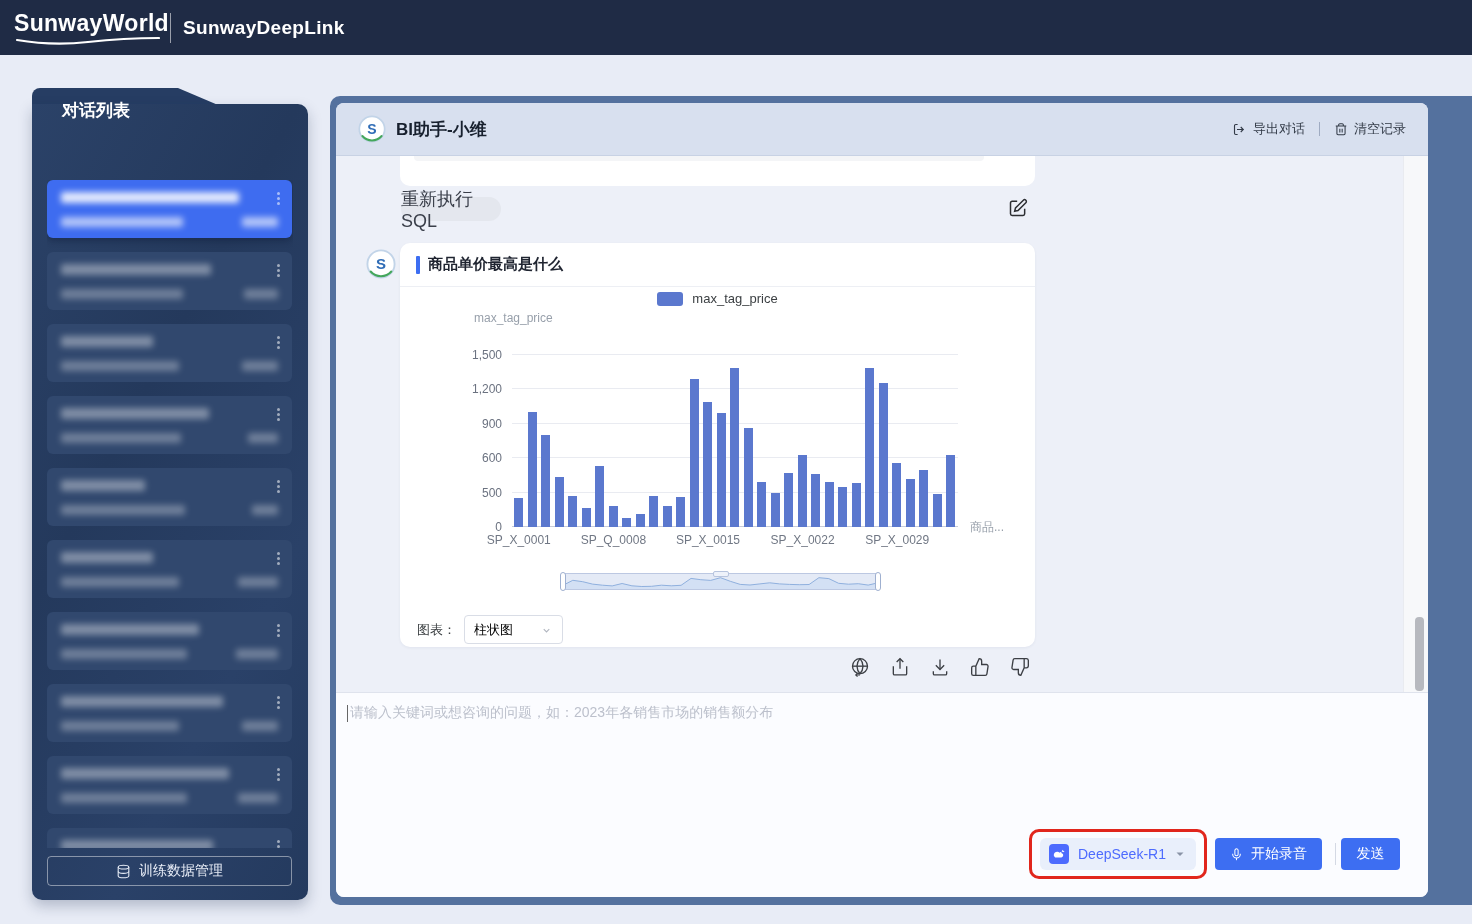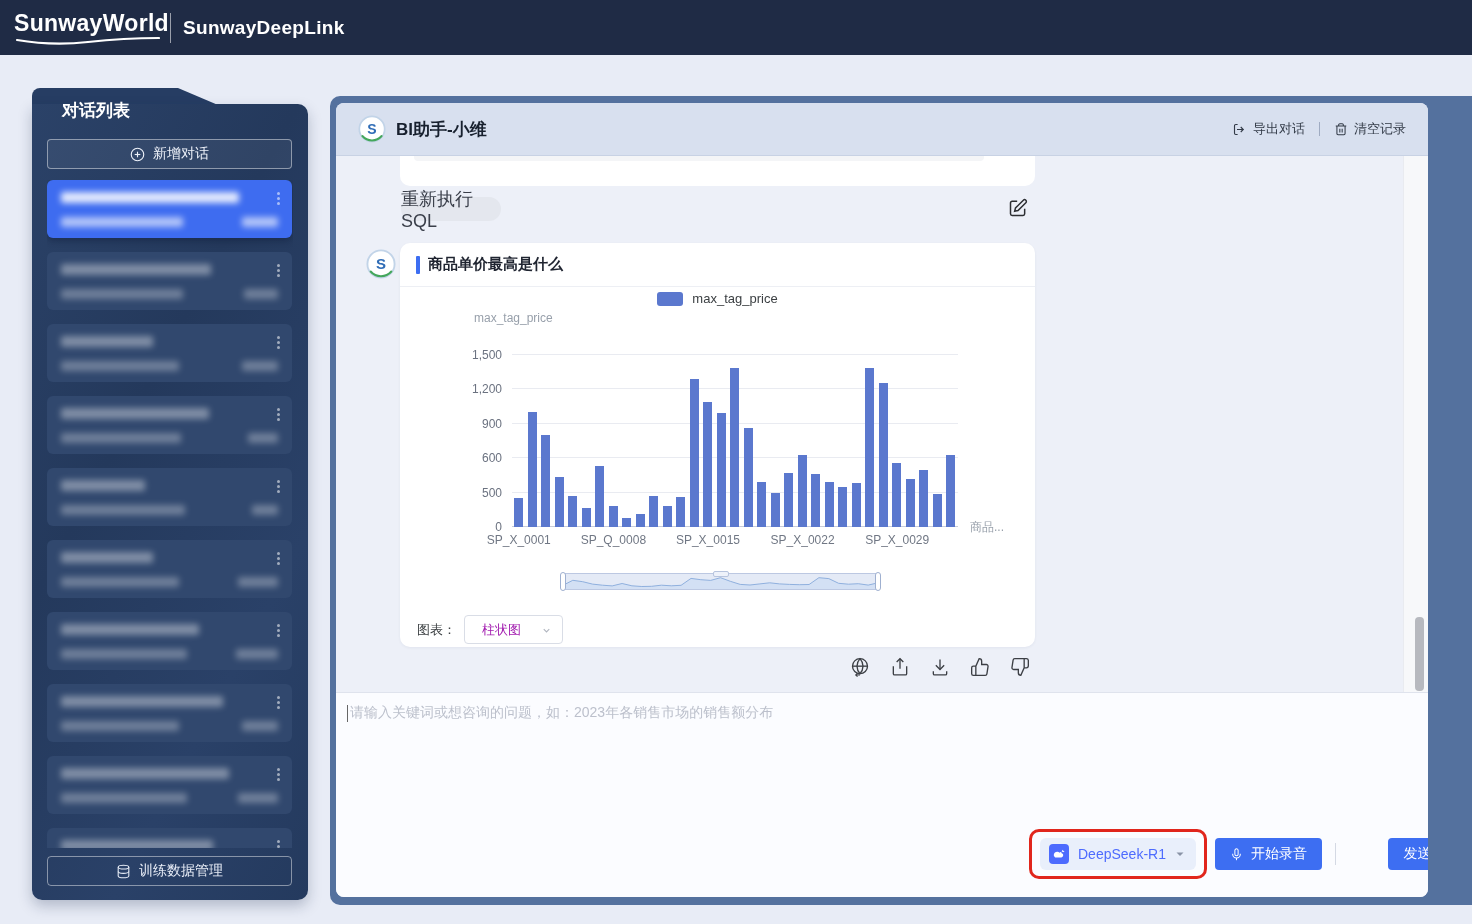--- a/index.html
+++ b/index.html
@@ -75,38 +75,38 @@
   .xaxis-name{position:absolute;left:458px;top:164px;font-size:12px;color:#98a0ab;white-space:nowrap;}
 
   .datazoom{position:absolute;left:162px;top:330px;width:317px;height:17px;background:#e4eaf6;border:1px solid #bcc8e2;border-radius:3px;cursor:pointer;}
   .dz-grip{position:absolute;left:50%;top:-3px;transform:translateX(-50%);width:16px;height:6px;background:#eef2fa;border:1px solid #b7c4de;border-radius:2px;}
   .dz-handle{position:absolute;top:-2px;width:6px;height:19px;background:#fff;border:1px solid #9fb0d0;border-radius:3px;}
   .dz-handle.left{left:-3px;} .dz-handle.right{right:-3px;}
 
   .charttype-row{position:absolute;left:17px;top:372px;display:flex;align-items:center;}
   .charttype-label{font-size:13px;color:#3c4043;}
   .charttype-select{position:relative;margin-left:8px;width:99px;height:29px;background:#fff;border:1px solid #d9dde6;border-radius:4px;display:flex;align-items:center;cursor:pointer;}
-  .charttype-value{margin-left:17px;font-size:13px;color:#a21caf;}
+  .charttype-value{margin-left:9px;font-size:13px;color:#000000;}
   .charttype-chevron{position:absolute;right:10px;top:9px;}
 
   .msg-actions{position:absolute;top:501px;left:514px;display:flex;gap:20px;}
   .msg-actions .act{width:20px;height:20px;cursor:pointer;}
 
   
   .input-area{position:absolute;left:0;top:589px;width:100%;height:205px;background:#fbfcff;border-top:1px solid #dfe3ed;}
   .placeholder{position:absolute;left:11px;top:11px;font-size:14px;color:#bcc0cc;display:flex;align-items:center;}
   .caret{width:1px;height:17px;background:#666;margin-right:2px;}
   .annotation-box{position:absolute;left:693px;top:136px;width:178px;height:50px;border:3px solid #e1261c;border-radius:10px;}
   .model-pill{position:absolute;left:704px;top:145px;width:156px;height:32px;background:#e9effb;border-radius:6px;display:flex;align-items:center;cursor:pointer;}
   .whale-badge{width:20px;height:20px;border-radius:4px;background:#4d6bfe;margin-left:9px;display:flex;align-items:center;justify-content:center;}
   .model-name{margin-left:9px;font-size:14px;color:#4d6bfe;font-weight:500;}
   .model-chevron{margin-left:auto;margin-right:10px;}
   .btn-blue{position:absolute;top:145px;height:32px;background:#3d6ef2;border:none;border-radius:4px;color:#fff;font-size:14px;display:flex;align-items:center;justify-content:center;gap:8px;cursor:pointer;}
   .record-btn{left:879px;width:107px;}
-  .send-btn{left:1005px;width:59px;margin-left:47px;}
+  .send-btn{left:1005px;width:59px;}
   .btn-sep{position:absolute;left:999px;top:150px;width:1px;height:22px;background:#d4d9e4;}
 </style>
 </head>
 <body>
 
 <div class="stage">
 
   <div class="appbar">
     <div class="logo-wrap">
       <div class="logo-main">SunwayWorld</div>
@@ -114,28 +114,20 @@
           <path d="M1 4 Q36 10 72 6 T143 2" stroke="#fff" stroke-width="2.2" fill="none" stroke-linecap="round"></path>
         </svg>
     </div>
     <div class="logo-divider"></div>
     <div class="logo-sub">SunwayDeepLink</div>
   </div>
 
   <div class="sidebar-tab"></div>
   <div class="sidebar-title">对话列表</div>
   <div class="sidebar-body">
-    <div class="newchat-btn">
-      <svg width="15" height="15" viewBox="0 0 24 24" fill="none" stroke="#eef2fa" stroke-width="1.8">
-          <circle cx="12" cy="12" r="10"></circle>
-          <line x1="12" y1="7.5" x2="12" y2="16.5"></line>
-          <line x1="7.5" y1="12" x2="16.5" y2="12"></line>
-        </svg>
-      <span>新增对话</span>
-    </div>
     <div class="conv-list">
         <div class="conv-item selected">
           <div class="blur-block" style="width: 178px;"></div>
           <div class="conv-dots">
             <i></i>
             <i></i>
             <i></i>
           </div>
           <div class="conv-row2">
             <div class="blur-block" style="width: 122px;"></div>

